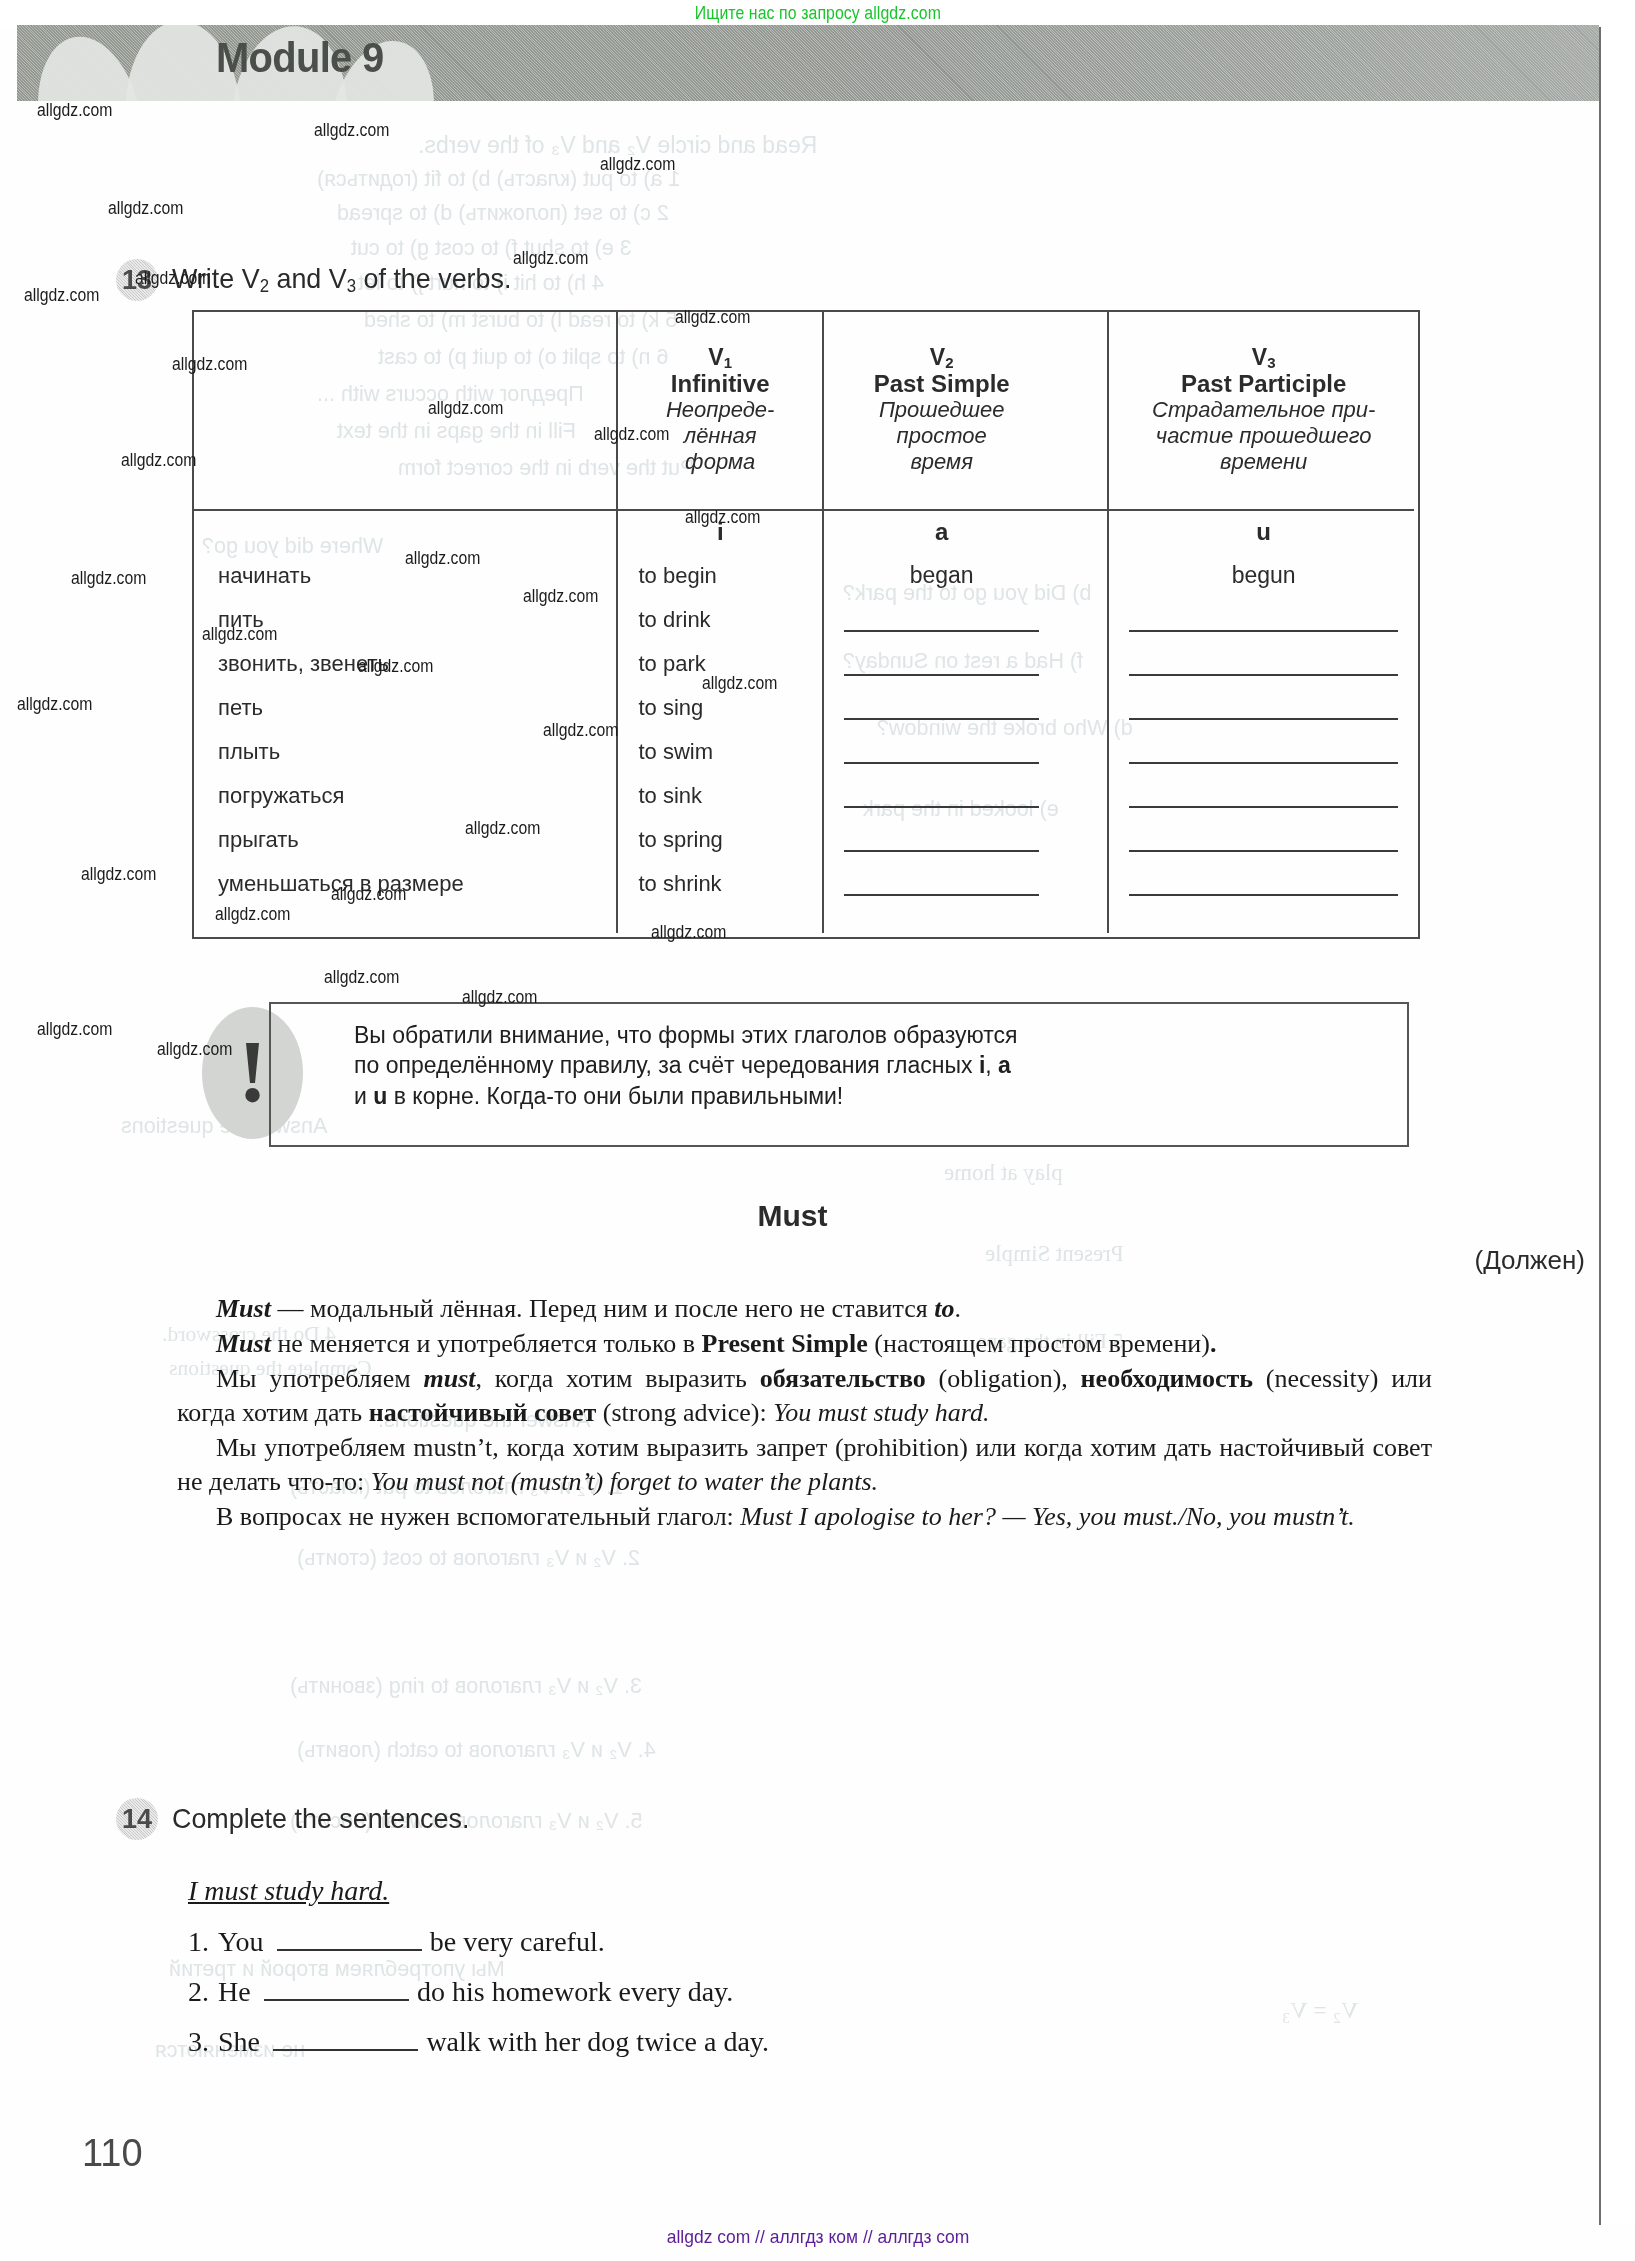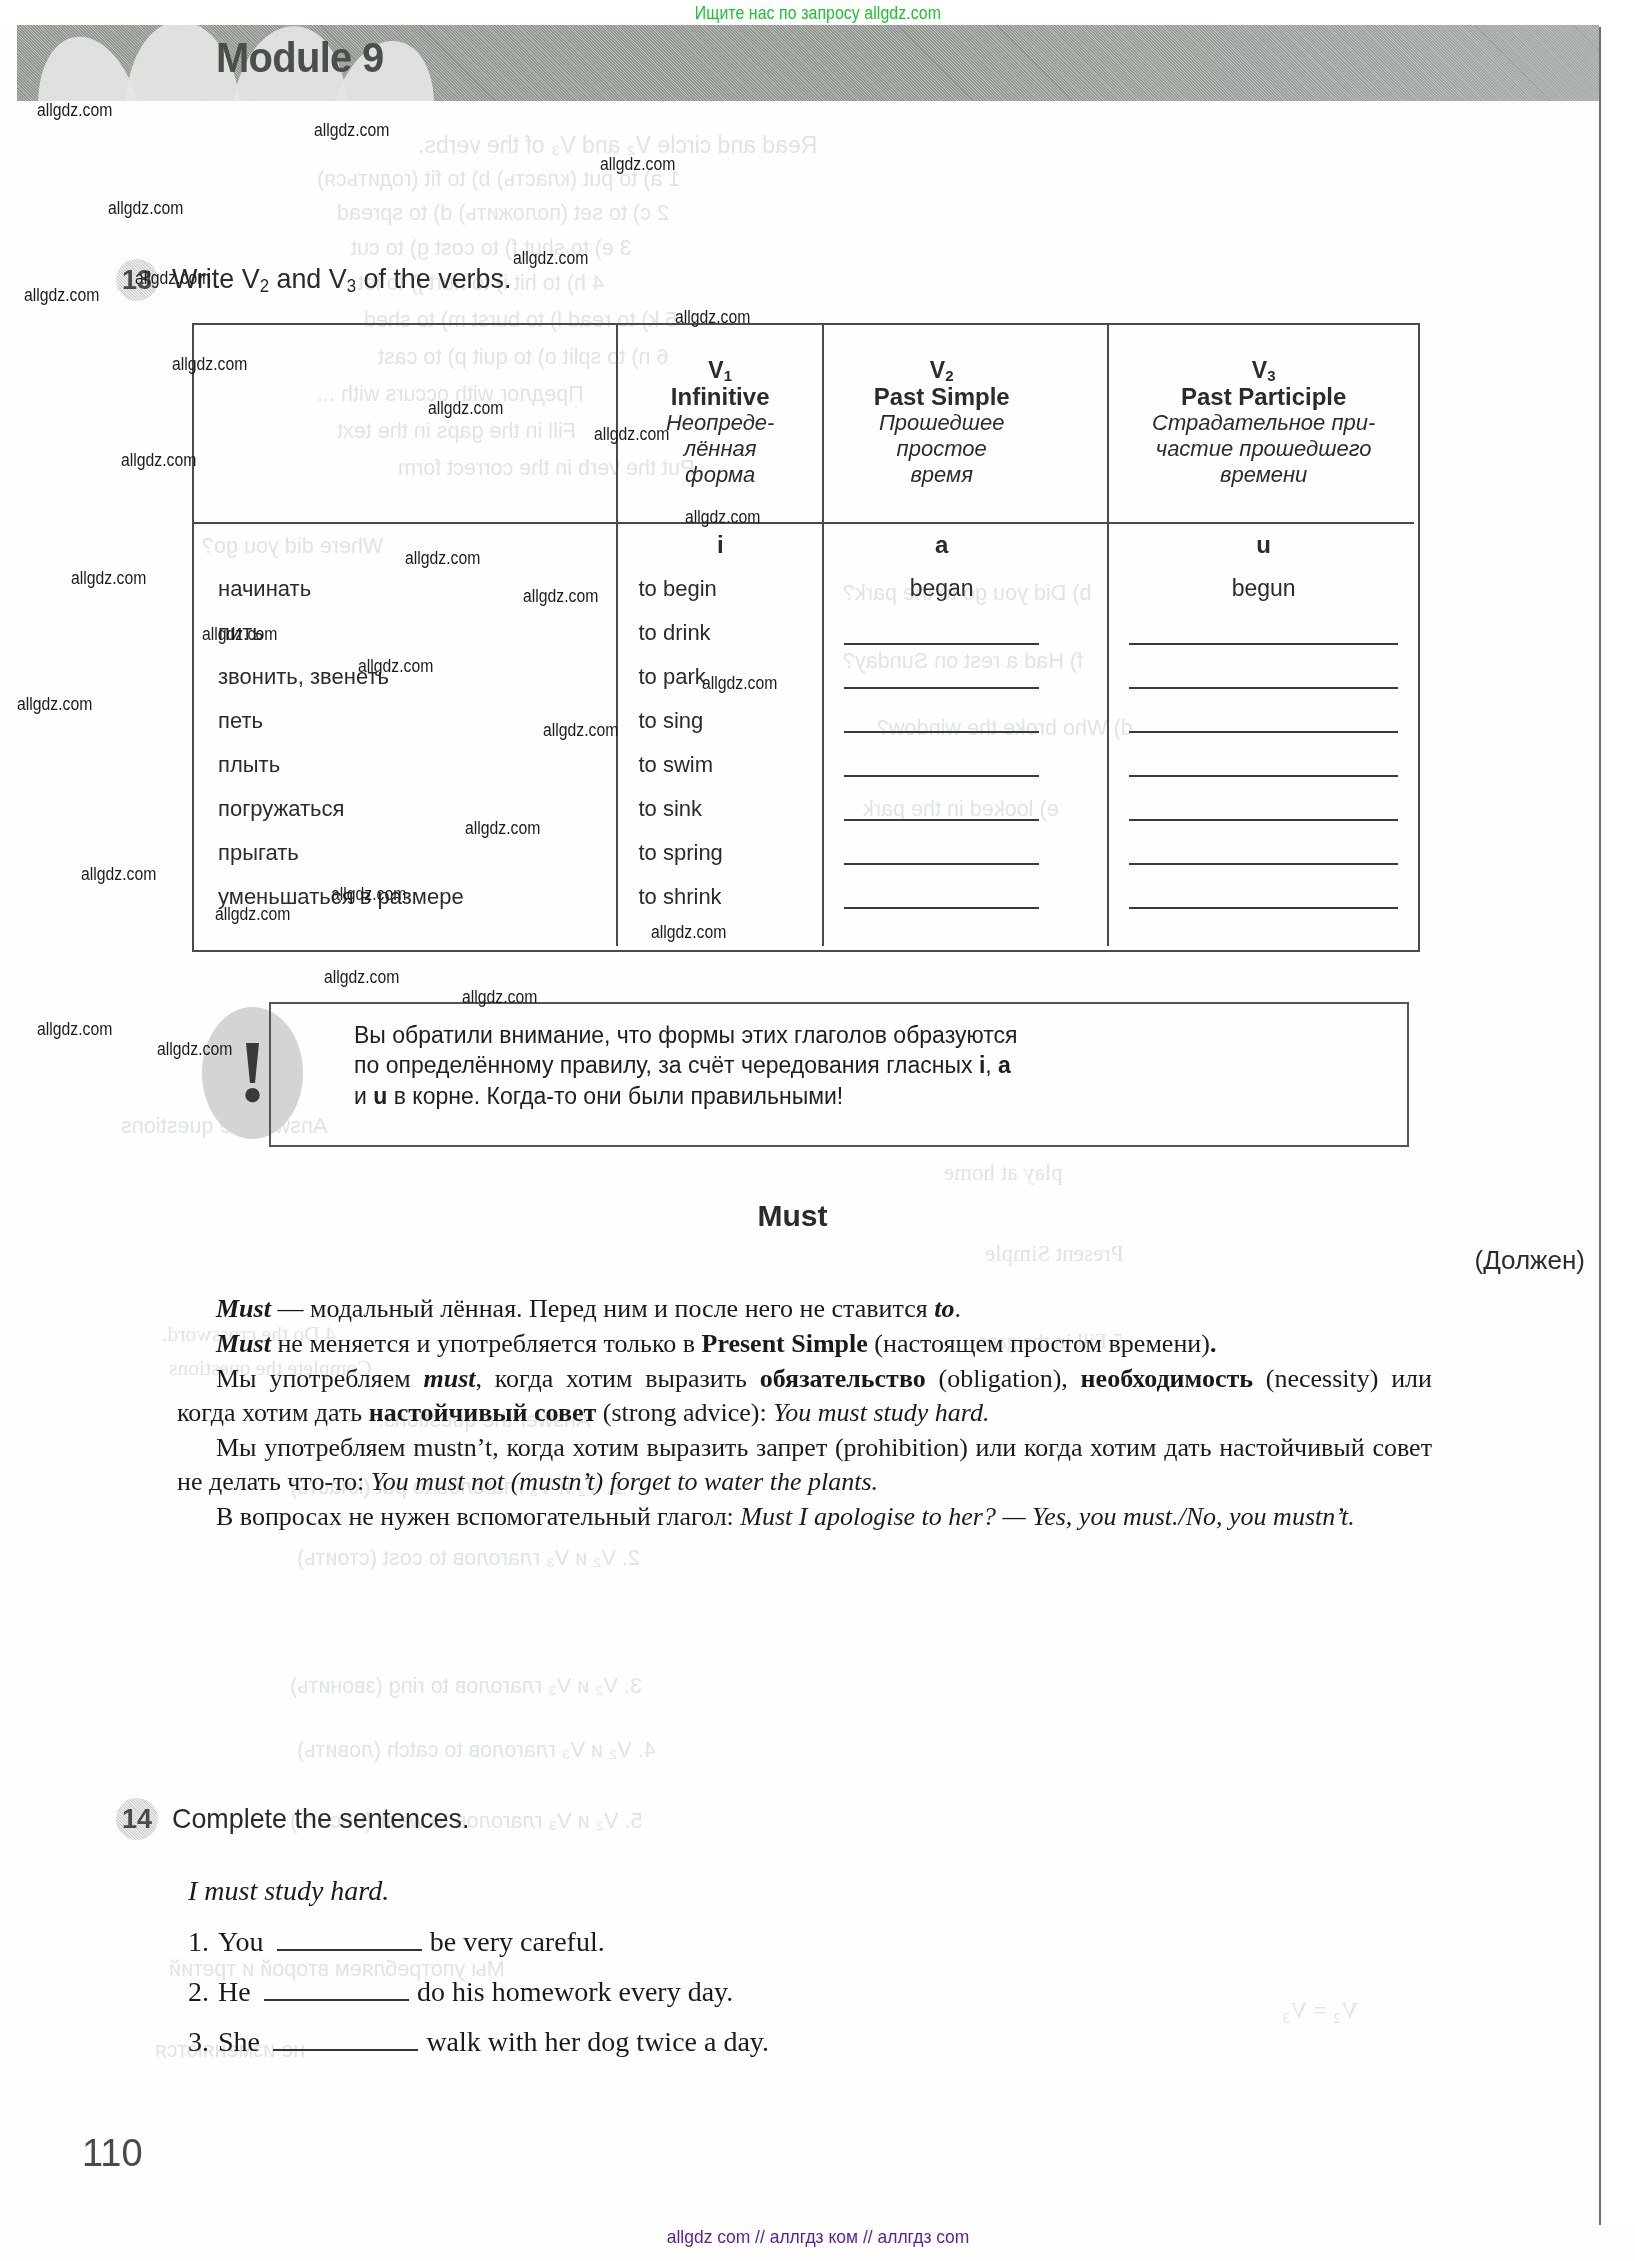--- a/index.html
+++ b/index.html
@@ -89,21 +89,21 @@
     flex:0 0 auto;
   }
   .ex-title{
     margin-left:13.5px;font-size:28px;color:#2a2a2a;white-space:nowrap;
     transform:scaleX(.96);transform-origin:left center;
   }
   .ex-title sub{font-size:17.5px;vertical-align:-4px;}
 
   
   .vtable{
-    position:absolute;left:192px;top:323px;width:1224px;height:625px;
+    position:absolute;left:192px;top:310px;width:1224px;height:625px;
     border:2px solid #4a4a4a;
   }
   .vt-head{height:197px;display:flex;}
   .vt-body{height:424px;display:flex;}
   .vt-col{box-sizing:border-box;}
   .c1{width:438px;}
   .c2{width:213px;border-left:2px solid #4a4a4a;}
   .c3{width:246px;border-left:2px solid #4a4a4a;}
   .c4{width:322px;border-left:2px solid #4a4a4a;margin-left:48px;}
   .vt-head .vt-col{
@@ -174,21 +174,21 @@
     text-align:justify;
   }
   .grammar p{margin:0 0 1.3px 0;text-indent:39px;}
   .grammar i{font-style:italic;}
   .grammar b{font-weight:bold;}
 
   
   .ex14-example{
     position:absolute;left:188px;top:1875px;
     font-family:"Liberation Serif", serif;font-style:italic;
-    font-size:28px;color:#1a1a1a;
+    font-size:28px;color:#1a1a1a;text-decoration:underline;
   }
   .ex14-list{position:absolute;left:188px;top:1926px;width:1214px;}
   .ex14-item{
     display:flex;align-items:baseline;height:50px;
     font-family:"Liberation Serif", serif;font-size:28px;color:#1a1a1a;
   }
   .ex14-num{width:30px;flex:0 0 auto;}
   .ex14-pre{margin-right:5.4px;}
   .ex14-blank{
     display:inline-block;width:145px;border-bottom:2px solid #333;height:23px;

